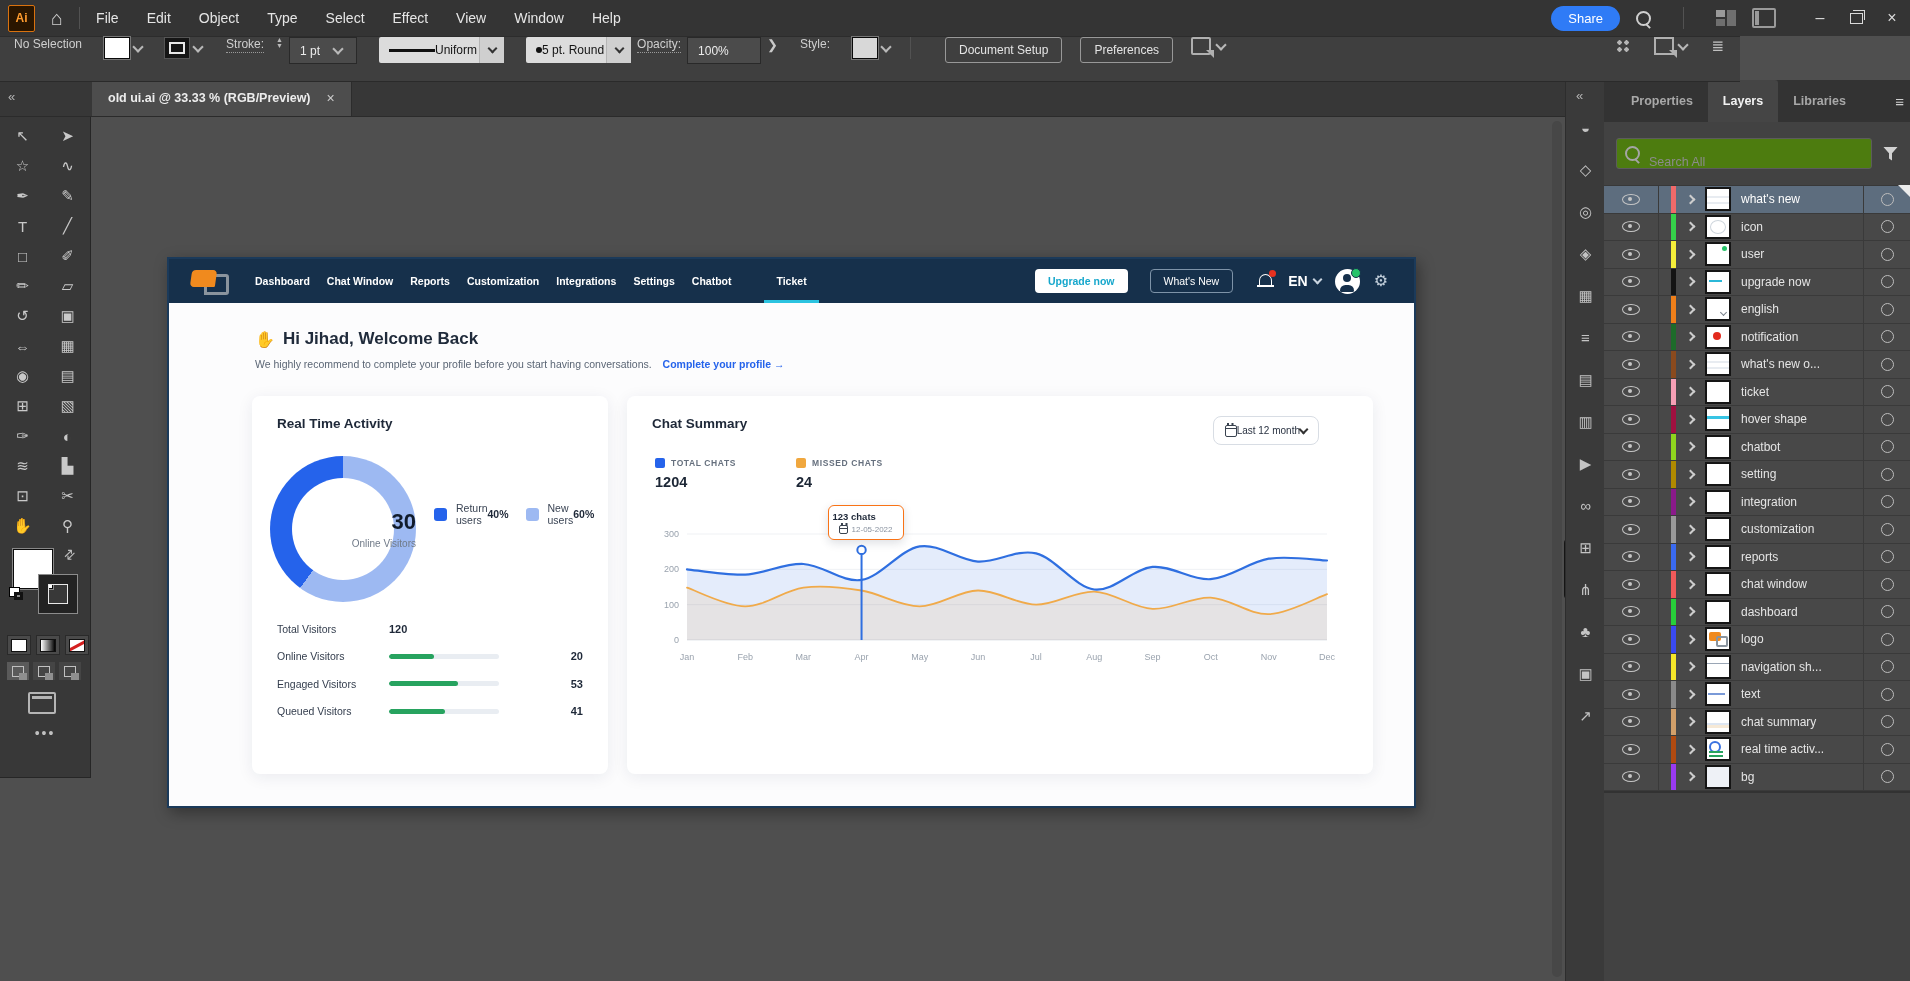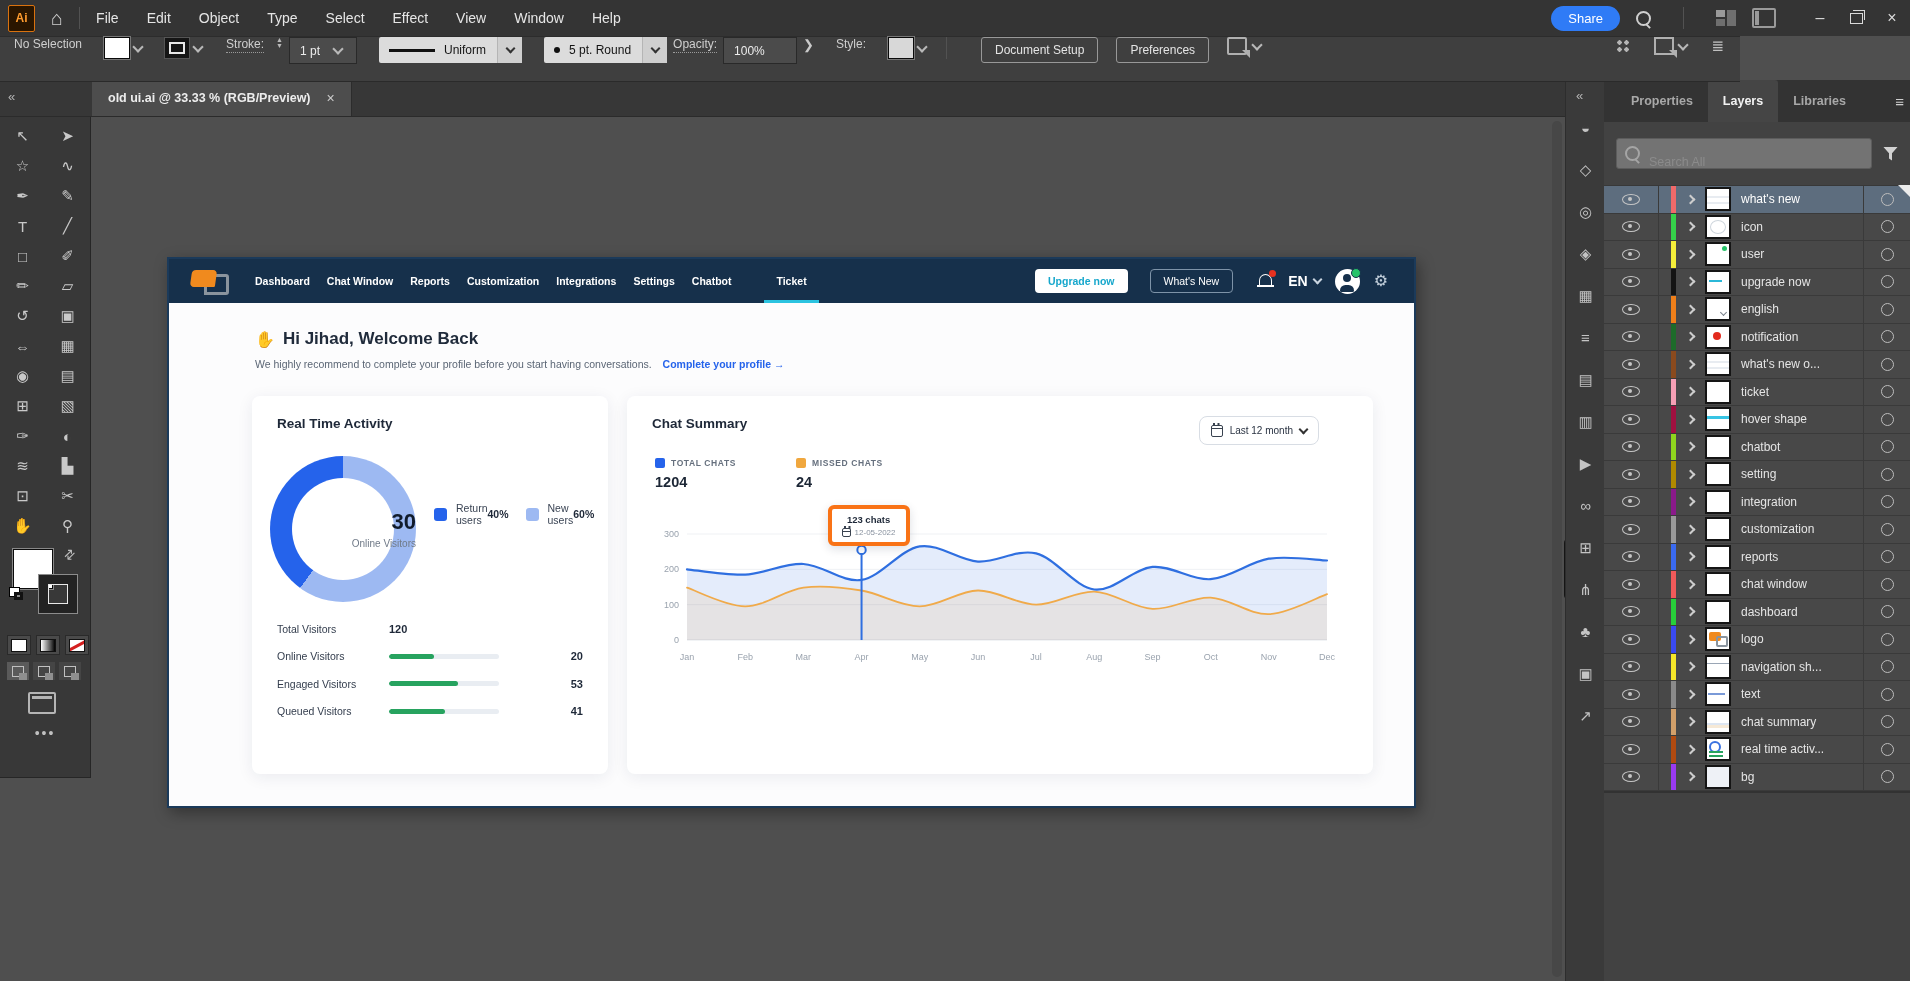--- a/index.html
+++ b/index.html
@@ -40,21 +40,21 @@
   .swatchwrap{display:flex;align-items:center;gap:4px;margin-left:22px}
   .fillsw{width:24px;height:20px;background:#fff;border:1px solid #0a0a0a;box-shadow:0 0 0 1px #777}
   .strokesw{width:24px;height:20px;background:#151515;border:1px solid #555;position:relative}
   .strokesw::before{content:"";position:absolute;inset:4px;border:2px solid #e8e8e8;background:#151515}
   .chev{display:inline-block;width:6px;height:6px;border-right:2px solid #b9b9b9;border-bottom:2px solid #b9b9b9;transform:rotate(45deg);margin-top:-3px}
   .chev.dk{border-color:#333;width:5px;height:5px}
   .stepper{display:inline-flex;flex-direction:column;color:#b9b9b9;font-size:7px;line-height:6px;margin-left:12px}
   .fieldDark{background:#4b4b4b;border:1px solid #292929;height:25px;display:flex;align-items:center;
              padding:0 10px;color:#ececec;margin-left:6px;min-width:46px;gap:14px}
   .lightcombo{background:#dcdcdc;color:#141414;height:26px;display:flex;align-items:center;
-              border-radius:2px;padding:0 0 0 10px;gap:9px;margin-left:22px;font-size:12px}
+              border-radius:2px;padding:0 0 0 10px;margin-left:22px;font-size:12px}
   .lc-chev{height:26px;width:24px;display:flex;align-items:center;justify-content:center;background:#cfcfcf;border-left:1px solid #b5b5b5;margin-left:2px}
   .strokeLine{width:46px;height:3px;background:#111;display:inline-block}
   .dot7{width:6px;height:6px;background:#111;border-radius:50%;display:inline-block}
   .cb-btn{border:1px solid #989898;border-radius:3px;height:26px;padding:0 13px;background:transparent;
           color:#e4e4e4;font-size:12px;font-family:inherit;margin-left:18px}
   .cb-right{margin-left:auto;display:flex;align-items:center;gap:24px;margin-right:16px;color:#c0c0c0}
   .dotgrid{width:14px;height:14px;display:inline-block;
            background:radial-gradient(#b5b5b5 2px,transparent 2.4px) 0 0/7px 7px}
   .arr-ico{width:16px;height:14px;border:2px solid #b0b0b0;border-radius:2px;position:relative;display:inline-block}
   .arr-ico::after{content:"";position:absolute;right:-5px;bottom:-5px;width:0;height:0;
@@ -147,51 +147,51 @@
   .leg-pct{margin-left:auto;font-weight:bold;color:#1e2838}
   .rt-rows{position:absolute;left:25px;right:25px;top:219px}
   .rt-row{display:flex;align-items:center;height:27.5px}
   .rt-label{width:112px;font-size:10.5px;color:#333d4d}
   .rt-mid{width:122px;display:flex;align-items:center}
   .midval{font-weight:bold;font-size:11px;color:#1e2838}
   .bar{width:110px;height:5px;background:#e9edf2;border-radius:3px;overflow:hidden}
   .bar i{display:block;height:100%;border-radius:3px}
   .rt-val{margin-left:auto;font-weight:bold;font-size:11px;color:#1e2838}
   .range{position:absolute;right:54px;top:20px;height:27px;border:1px solid #d8dde4;border-radius:8px;
-         display:flex;align-items:center;gap:7px;padding:0 11px;font-size:10px;color:#2a3342;background:#fff}
+         display:flex;align-items:center;padding:0 11px;font-size:10px;color:#2a3342;background:#fff}
   .cal{width:10px;height:10px;border:1.3px solid #39424f;border-radius:2px;position:relative;display:inline-block}
   .cal::before{content:"";position:absolute;left:1.5px;top:-3px;width:1.6px;height:3px;background:#39424f;box-shadow:4.5px 0 0 #39424f}
   .cal::after{content:"";position:absolute;left:0;right:0;top:2px;height:1.2px;background:#39424f}
   .cal.sm{width:7px;height:7px;border-width:1px}
   .cs-stats{position:absolute;left:28px;top:62px;display:flex;gap:60px}
   .s-head{display:flex;align-items:center;gap:6px;font-size:8.5px;letter-spacing:.6px;color:#66707e;font-weight:bold}
   .s-sq{width:10px;height:10px;border-radius:2px;flex:none}
   .s-val{margin-top:6px;font-size:14.5px;font-weight:bold;color:#1c2635}
   .chart-wrap{position:absolute;left:20px;top:130px;width:706px;height:160px}
-  .tooltip{position:absolute;width:66px;background:#fff;border:4px solid #f97316;border-radius:6px;
-           box-shadow:0 3px 10px rgba(30,40,70,.15);padding:5px 4px;text-align:center;z-index:2}
+  .tooltip{position:absolute;width:66px;background:#fff;border:1px solid #f97316;border-radius:6px;
+           box-shadow:0 3px 10px rgba(30,40,70,.15);padding:5px 4px;z-index:2}
   .tt1{font-size:9.5px;font-weight:bold;color:#1e2838}
   .tt2{margin-top:3px;font-size:8px;color:#8a93a0;display:flex;align-items:center;justify-content:center;gap:4px}
   
   #iconstrip{position:absolute;left:1565px;top:80px;width:39px;height:901px;background:#3a3a3a;
              border-left:1px solid #2d2d2d;z-index:3}
   #iconstrip .collapse{left:10px;top:8px}
   #strip-icons{position:absolute;top:40px;left:0;right:0;display:flex;flex-direction:column;align-items:center;gap:27px}
   .strip-ico{color:#c4c4c4;font-size:15px;line-height:1}
   
   #dock{position:absolute;left:1604px;top:80px;width:306px;height:901px;background:#333333;z-index:4}
   .dock-tabs{height:42px;display:flex;align-items:stretch;padding-left:12px;background:#333333}
   #dock-tabs-inner{display:flex;align-items:stretch}
   .dtab{padding:0 15px;display:flex;align-items:center;font-size:12.5px;color:#a8a8a8;font-weight:bold}
   .dtab.active{background:#454545;color:#f2f2f2;border-radius:3px 3px 0 0}
   .hamb{margin-left:auto;margin-right:6px;align-self:center;color:#cfcfcf;font-size:15px}
   .dock-body{position:absolute;left:0;right:0;top:42px;bottom:0;background:#424242}
   .searchrow{position:absolute;left:12px;right:12px;top:16px;height:31px;display:flex;align-items:center;gap:11px}
   .searchbox{flex:1;position:relative;height:31px}
-  .searchbox input{width:100%;height:100%;box-sizing:border-box;background:#737373;border:1px solid #5c5c5c;
+  .searchbox input{width:100%;height:100%;box-sizing:border-box;background:#4d7c0f;border:1px solid #5c5c5c;
                    border-radius:3px;color:#ddd;padding:16px 8px 0 32px;font-size:12.5px;font-family:inherit}
   .searchbox input::placeholder{color:#8b8b8b}
   .searchbox .mag{position:absolute;left:9px;top:8px;border-color:#a5a5a5}
   .searchbox .mag::after{background:#a5a5a5}
   .funnel{width:15px;height:14px;background:#d2d2d2;display:inline-block;
           clip-path:polygon(0 0,100% 0,60% 48%,60% 100%,40% 86%,40% 48%)}
   #layer-rows{position:absolute;left:0;right:0;top:63px;border-top:1px solid #383838;border-bottom:2px solid #323232}
   .lrow{display:flex;align-items:center;height:26.5px;background:#484848;border-bottom:1px solid #3a3a3a;position:relative}
   .lrow.selected{background:#5d6d7e}
   .eye-cell{width:54px;align-self:stretch;border-right:1px solid #3a3a3a;display:flex;align-items:center;justify-content:center;flex:none}

